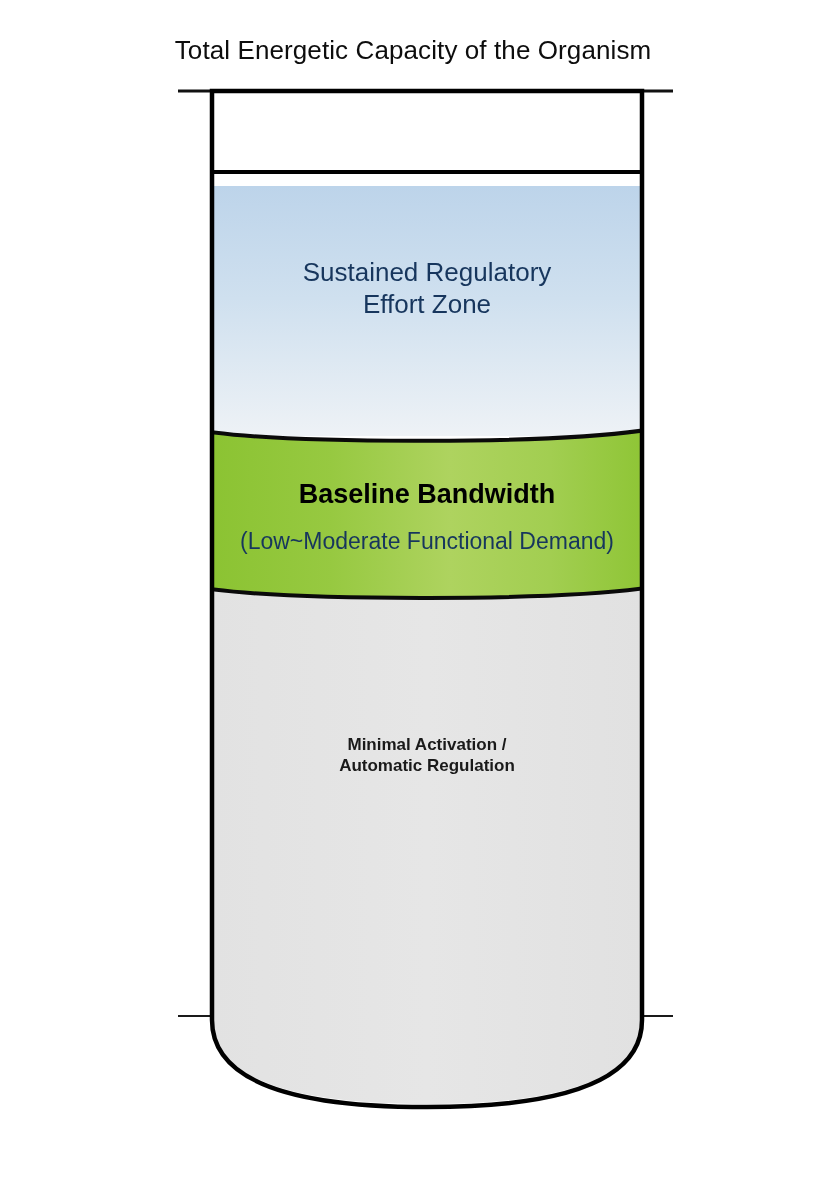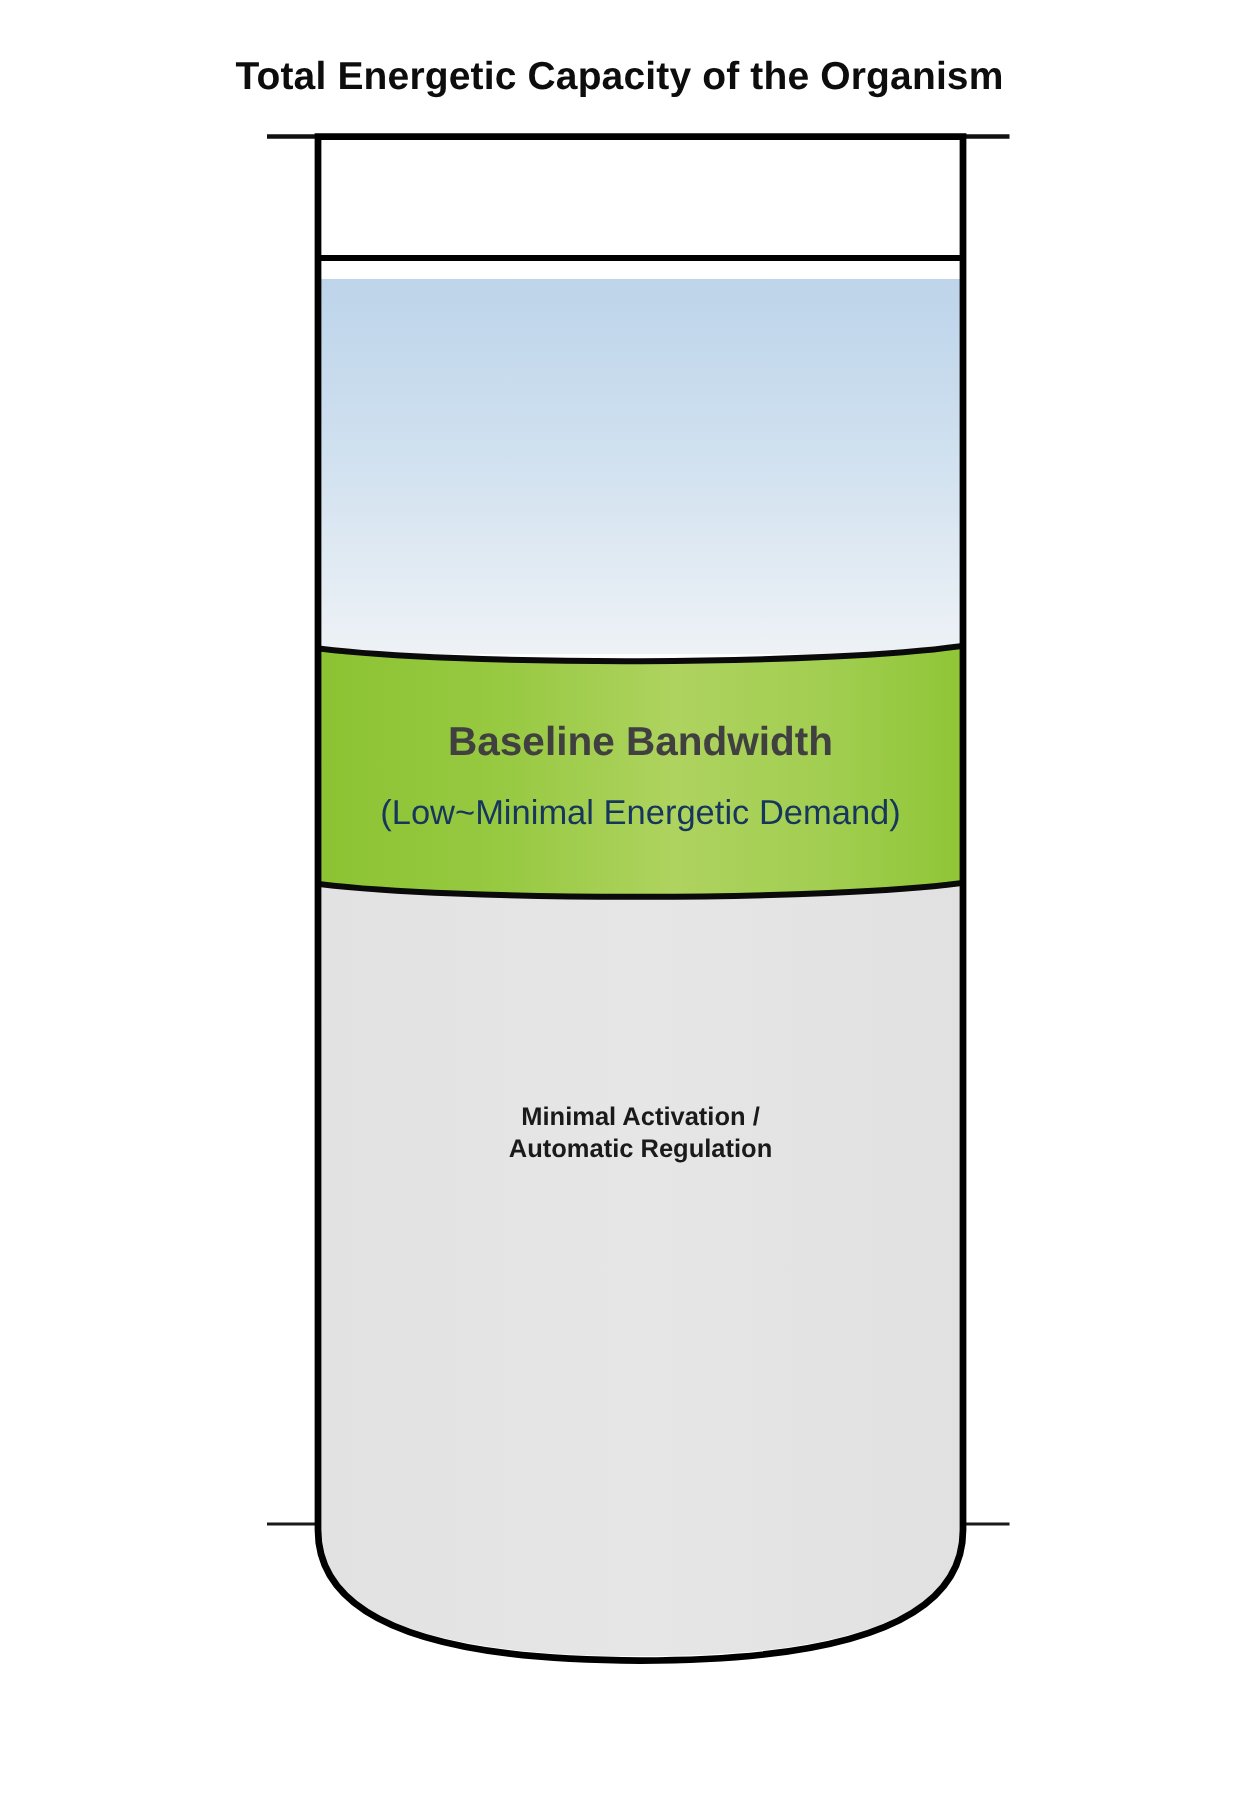--- a/index.html
+++ b/index.html
@@ -23,21 +23,21 @@
   }
 
   
   .diagram-title {
     position: absolute;
     left: 0;
     top: 36px;
     width: 826px;
     text-align: center;
     font-size: 26px;
-    font-weight: 700;
+    font-weight: 400;
     color: #0d0d0d;
     letter-spacing: 0.1px;
     line-height: 1.15;
   }
 
   
   #vessel-svg {
     position: absolute;
     left: 0;
     top: 0;
@@ -70,21 +70,21 @@
     font-weight: 400;
     color: #17365d;
   }
 
   .label-baseline-title {
     left: 212px;
     top: 478px;
     width: 430px;
     font-size: 27px;
     font-weight: bold;
-    color: #404040;
+    color: #000000;
   }
 
   .label-baseline-sub {
     left: 207px;
     top: 527px;
     width: 440px;
     font-size: 23px;
     font-weight: 400;
     color: #17365d;
   }
@@ -177,22 +177,24 @@
 
     <path d="M 212,91
              L 642,91
              L 642,1020
              C 642,1082 560,1107 427,1107
              C 294,1107 212,1082 212,1020
              Z" fill="none" stroke="#000000" stroke-width="4.5"></path>
   </svg>
 
 
+  <div class="zone-label label-sustained">Sustained Regulatory
+Effort Zone</div>
 
   <div class="zone-label label-baseline-title">Baseline Bandwidth</div>
 
-  <div class="zone-label label-baseline-sub">(Low~Minimal Energetic Demand)</div>
+  <div class="zone-label label-baseline-sub">(Low~Moderate Functional Demand)</div>
 
   <div class="zone-label label-minimal">Minimal Activation /
 Automatic Regulation</div>
 
 
 </div>
 
 </body></html>

